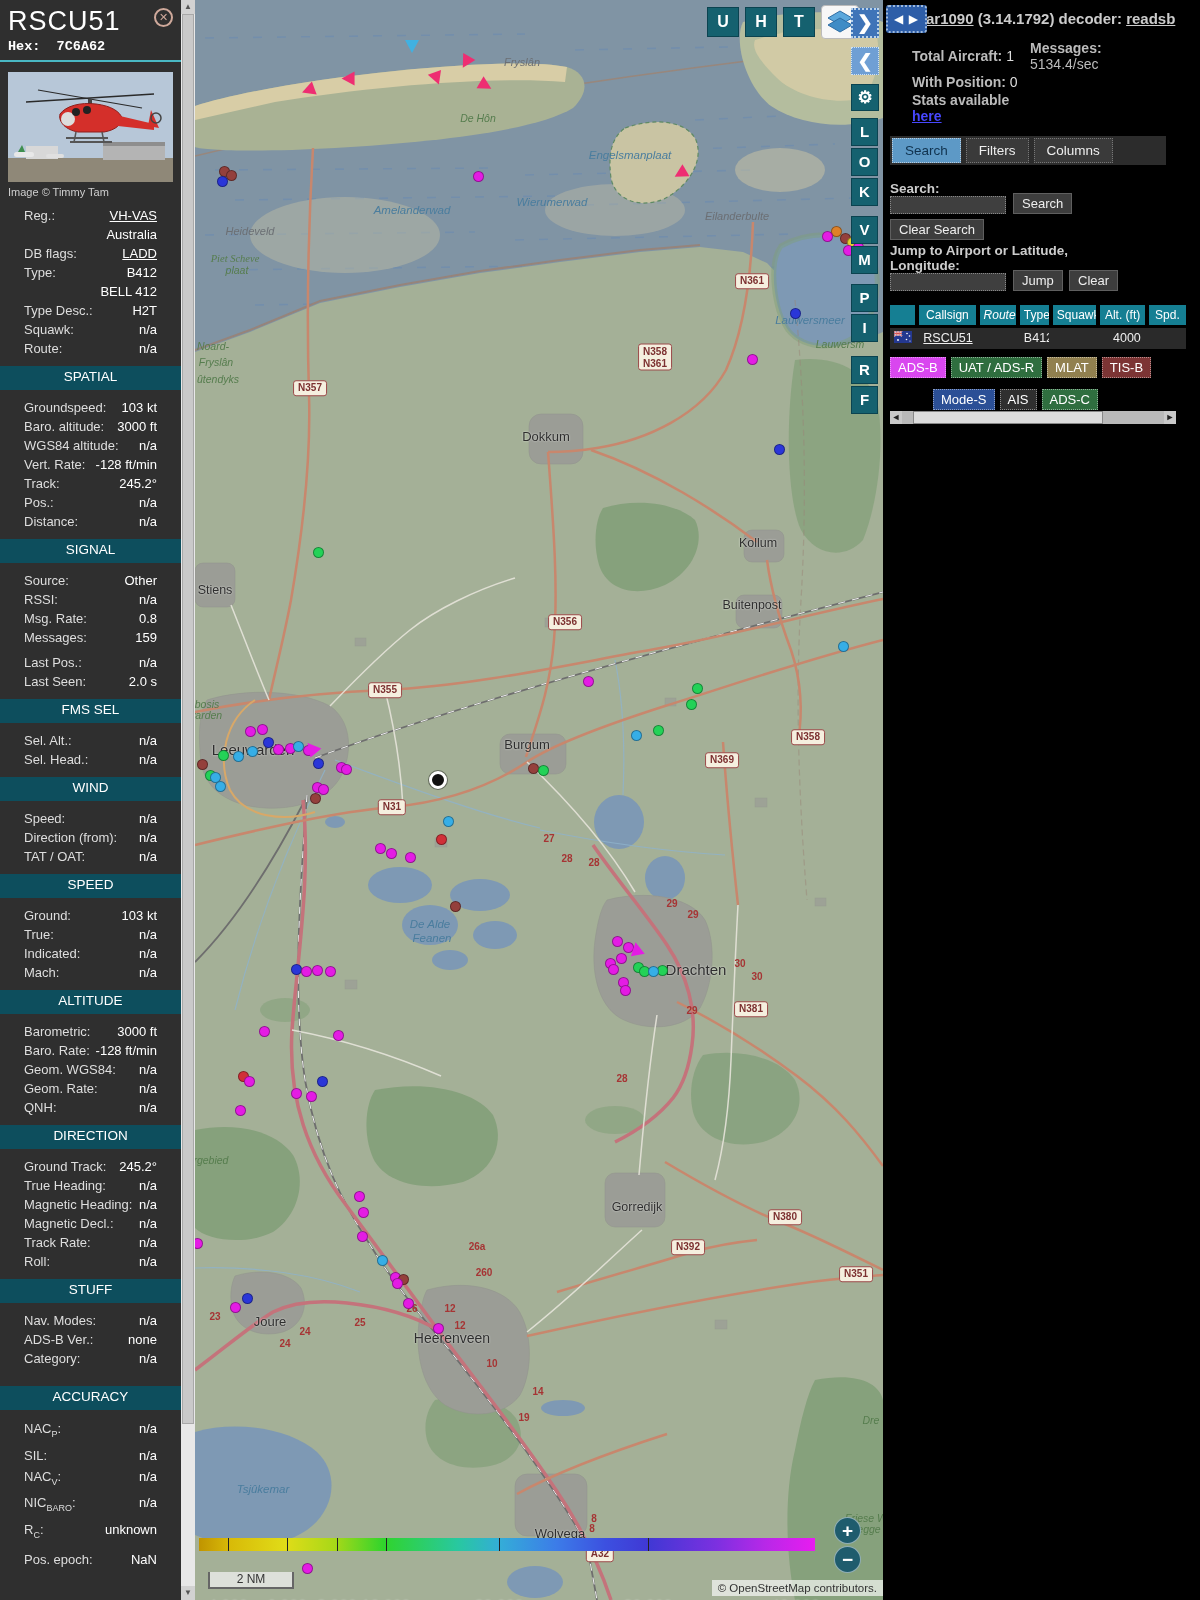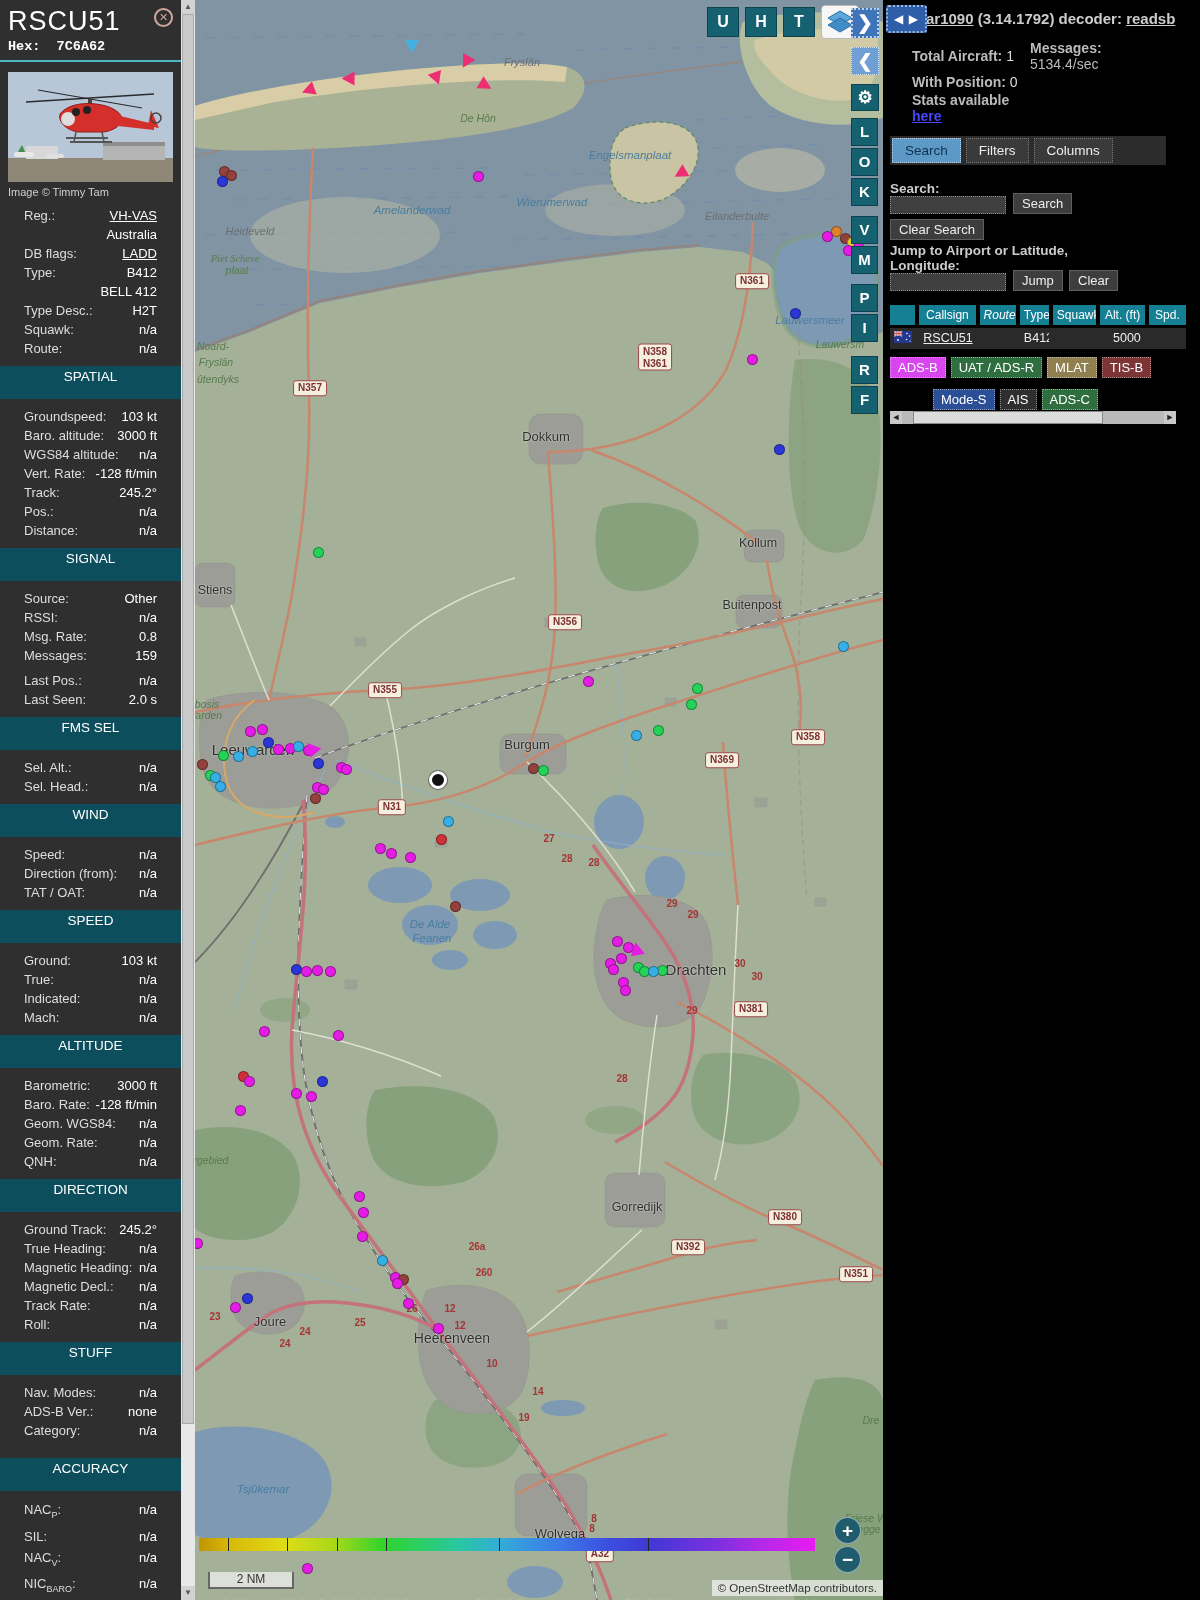--- a/index.html
+++ b/index.html
@@ -13,21 +13,21 @@
   .sb-close { width:19px; height:19px; border:2px solid #cfa99b; border-radius:50%; color:#cfa99b; font-size:11px; line-height:15px; text-align:center; cursor:pointer; margin-top:2px; }
   .sb-hex { font-family:"Liberation Mono", monospace; font-weight:bold; font-size:13.5px; padding:2px 8px 0 8px; }
   .sb-divider { border-bottom:2px solid #49b8c4; margin-top:6px; }
   .sb-photo { margin:10px 8px 0 8px; width:165px; height:110px; background:#b7c7d8; overflow:hidden; }
   .sb-credit { font-size:11px; color:#cfcfcf; margin:4px 8px 0 8px; }
   #info-rows { margin-top:8px; }
   .row { display:flex; justify-content:space-between; padding:0 24px; line-height:19px; font-size:13px; }
   .row .lab { color:#dedede; white-space:nowrap; }
   .row .val { color:#ffffff; text-align:right; white-space:nowrap; }
   .row .val.link { text-decoration:underline; cursor:pointer; }
-  .sec-bar { background:#0d4e5d; color:#fff; text-align:center; font-size:13.5px; height:33px; line-height:21px; margin:8px 0; }
+  .sec-bar { background:#0d4e5d; color:#fff; text-align:center; font-size:13.5px; height:24px; line-height:21px; margin:8px 0; }
   .sec-gap { height:6px; }
   .sec.pregap { margin-top:18px; }
   .sec.acc .row { line-height:21px; }
   sub { font-size:9px; }
   .sb-note { margin:12px 6px 0 6px; text-align:center; color:#ccc; font-size:13px; line-height:18px; }
   .sb-epoch { margin-top:5px; }
   
   #sb-scroll { position:absolute; left:181px; top:0; width:14px; height:1600px; background:#e8e8e8; cursor:pointer; }
   #sb-scroll .arrow { position:absolute; left:0; width:14px; height:14px; background:#d2d2d2; color:#555; font-size:8px; text-align:center; line-height:14px; }
   #sb-scroll .thumb { position:absolute; left:1px; top:14px; width:12px; height:1410px; background:#c9c9c9; border:1px solid #a8a8a8; }
@@ -764,21 +764,21 @@
               <circle cx="4" cy="9" r="0.9" fill="#fff"></circle>
               <circle cx="13" cy="2.5" r="0.8" fill="#fff"></circle>
               <circle cx="15.5" cy="5" r="0.8" fill="#fff"></circle>
               <circle cx="12.5" cy="8.5" r="0.8" fill="#fff"></circle>
               <circle cx="16" cy="10" r="0.6" fill="#fff"></circle>
             </svg></div>
           <div class="td cs" style="width: 61px;">RSCU51</div>
           <div class="td" style="width: 39px;"></div>
           <div class="td" style="width: 31px;">B412</div>
           <div class="td" style="width: 47px;"></div>
-          <div class="td" style="width: 48px; text-align: right;">5000</div>
+          <div class="td" style="width: 48px; text-align: right;">4000</div>
           <div class="td" style="width: 40px;"></div>
         </div>
       </div>
     <div class="chips" style="top:357px;" id="chips1">
         <div class="chip" style="background: #d946ef;">ADS-B</div>
         <div class="chip" style="background: rgb(47, 110, 63);">UAT / ADS-R</div>
         <div class="chip" style="background: rgb(145, 128, 79);">MLAT</div>
         <div class="chip" style="background: rgb(124, 52, 52);">TIS-B</div>
       </div>
     <div class="chips" style="top:389px;padding-left:43px;" id="chips2">

